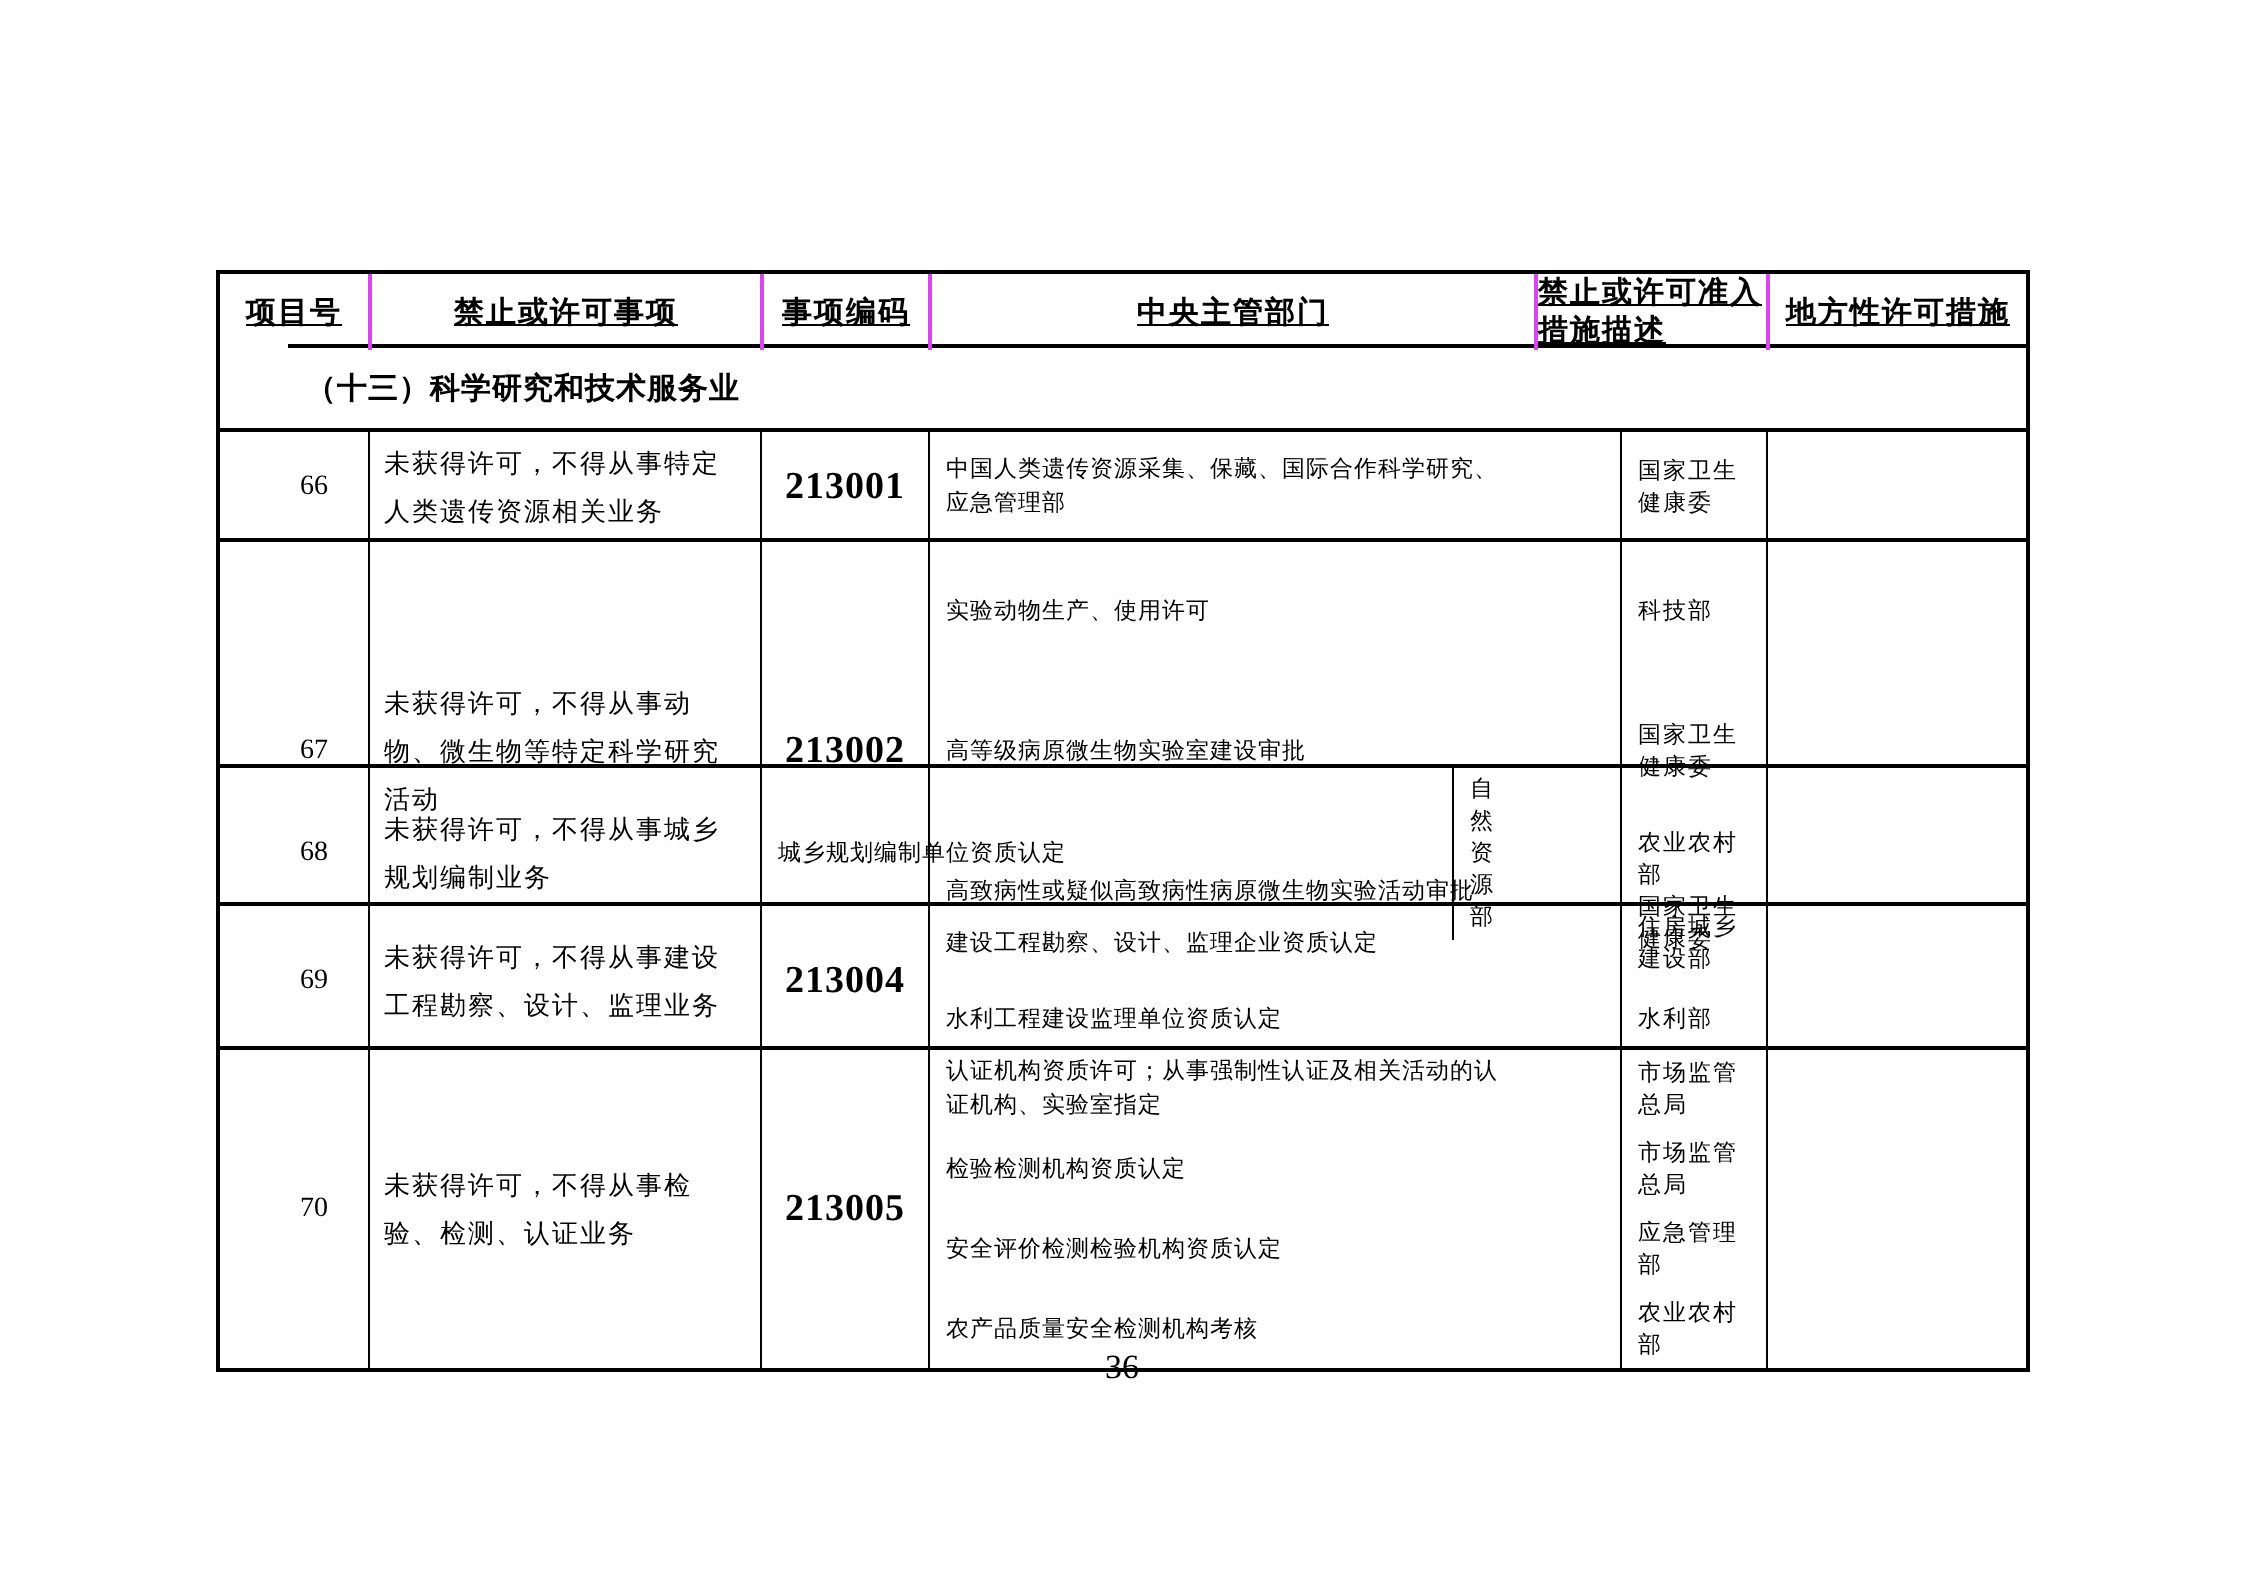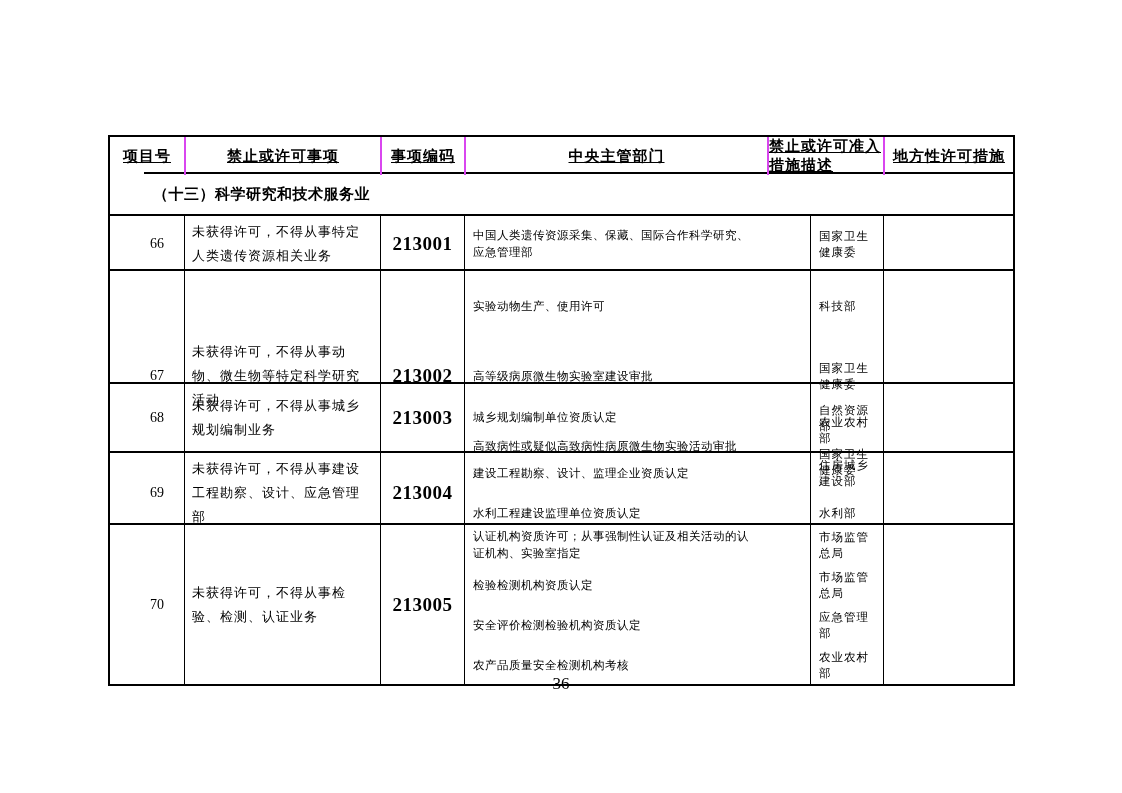--- a/index.html
+++ b/index.html
@@ -138,31 +138,30 @@
         <div class="m-desc">高致病性或疑似高致病性病原微生物实验活动审批</div>
         <div class="m-dept">农业农村部
 国家卫生健康委</div>
       </div>
       <div class="c-local"></div>
     </div>
 
     <div class="trow r68">
       <div class="cell c-id">68</div>
       <div class="cell c-item">未获得许可，不得从事城乡规划编制业务</div>
-      <div class="cell c-code">213003</div>
       <div class="c-measures">
         <div class="m-desc">城乡规划编制单位资质认定</div>
         <div class="m-dept">自然资源部</div>
       </div>
       <div class="c-local"></div>
     </div>
 
     <div class="trow r69">
       <div class="cell c-id">69</div>
-      <div class="cell c-item">未获得许可，不得从事建设工程勘察、设计、应急管理部</div>
+      <div class="cell c-item">未获得许可，不得从事建设工程勘察、设计、监理业务</div>
       <div class="cell c-code">213004</div>
       <div class="c-measures">
         <div class="m-desc">建设工程勘察、设计、监理企业资质认定</div>
         <div class="m-dept">住房城乡建设部</div>
         <div class="m-desc">水利工程建设监理单位资质认定</div>
         <div class="m-dept">水利部</div>
       </div>
       <div class="c-local"></div>
     </div>
 

